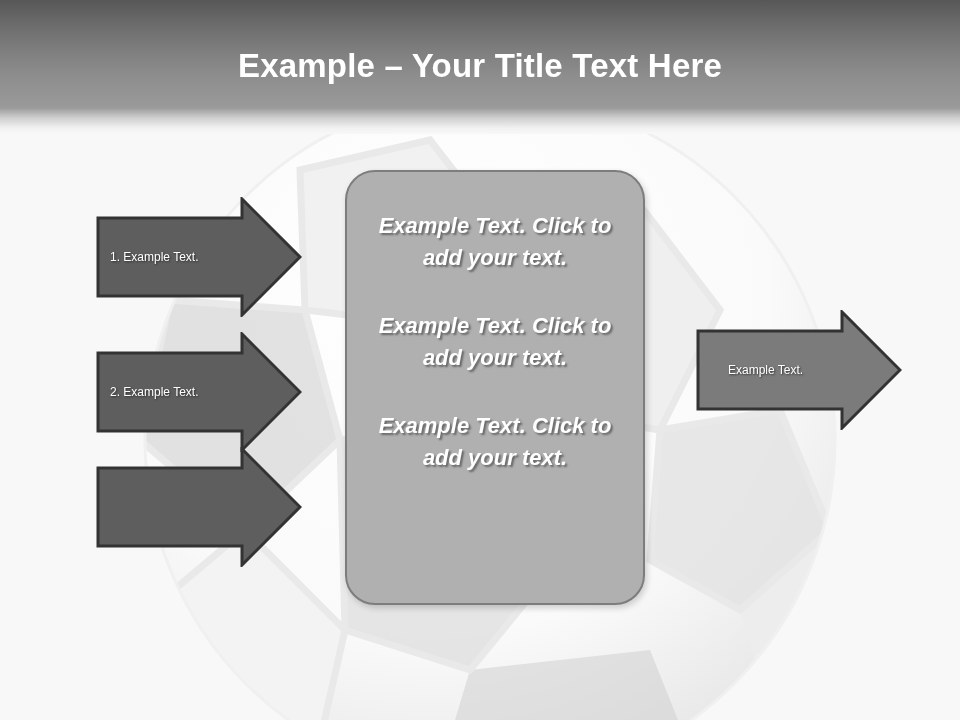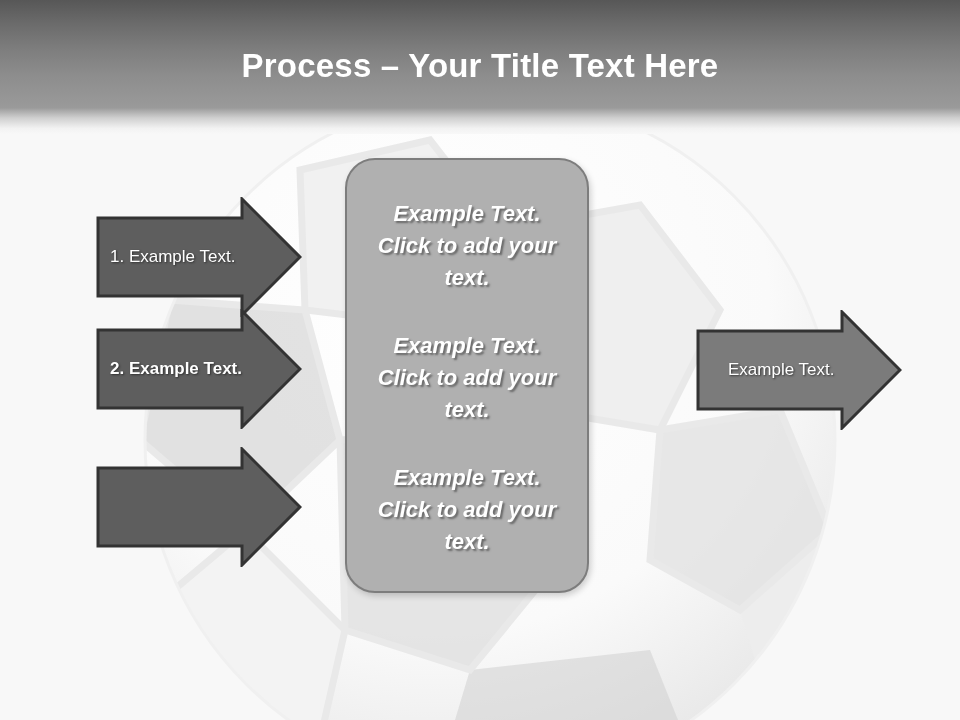--- a/index.html
+++ b/index.html
@@ -66,22 +66,22 @@
     white-space: nowrap;
     z-index: 6;
   }
   .title .t-bold { font-weight: bold; }
   .title .t-norm { font-weight: bold; }
 
   
   .center-box {
     position: absolute;
     left: 345px;
-    top: 158px;
-    width: 244px;
+    top: 170px;
+    width: 300px;
     height: 435px;
     background: #b0b0b0;
     border: 2px solid #7d7d7d;
     border-radius: 30px;
     box-sizing: border-box;
     z-index: 3;
     box-shadow: 2px 3px 6px rgba(0,0,0,0.18);
     display: flex;
     flex-direction: column;
     justify-content: flex-start;
@@ -107,28 +107,28 @@
     z-index: 4;
   }
   .arrow svg { display: block; }
   .arrow-label {
     position: absolute;
     top: 0;
     height: 100%;
     display: flex;
     align-items: center;
     color: #ffffff;
-    font-size: 17px;
+    font-size: 12px;
     white-space: nowrap;
     text-shadow: 1px 1px 2px rgba(40,40,40,0.85);
     pointer-events: none;
   }
 
   .arrow-left-1 { left: 96px; top: 197px; }
-  .arrow-left-2 { left: 96px; top: 309px; font-weight: bold; }
+  .arrow-left-2 { left: 96px; top: 332px; }
   .arrow-left-3 { left: 96px; top: 447px; }
   .arrow-left .arrow-label { left: 14px; }
 
   .arrow-right { left: 696px; top: 310px; }
   .arrow-right .arrow-label { left: 32px; }
 </style>
 </head>
 <body>
 
 <div class="slide">
@@ -166,21 +166,21 @@
           <path d="M245,420 L345,520 L320,630 L190,620 L150,500 Z"></path>
         </g>
       </g>
       <ellipse cx="490" cy="330" rx="345" ry="345" fill="none" stroke="#f0f0f0" stroke-width="3"></ellipse>
     </svg>
   </div>
 
   <div class="header"></div>
   <div class="header-fade"></div>
   <div class="title">
-    <span class="t-bold">Process</span><span class="t-norm"> – Your Title Text Here</span>
+    <span class="t-bold">Example</span><span class="t-norm"> – Your Title Text Here</span>
   </div>
 
   <div class="center-box">
     <div class="center-para">Example Text. Click  to add your text.</div>
     <div class="center-para">Example Text. Click  to add your text.</div>
     <div class="center-para">Example Text. Click  to add your text.</div>
   </div>
 
   <div class="arrow arrow-left arrow-left-1">
     <svg width="206" height="120" viewBox="0 0 206 120">

